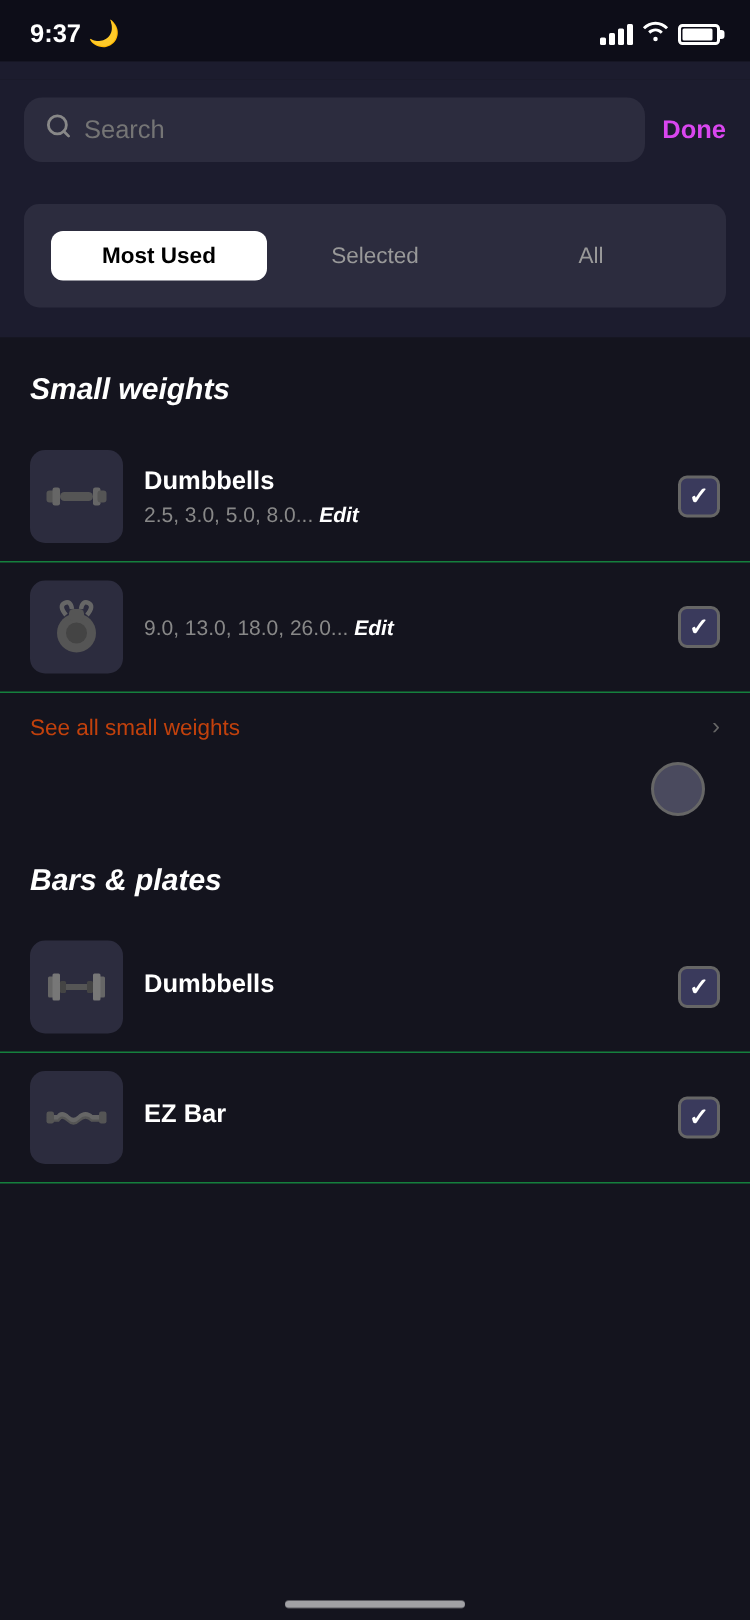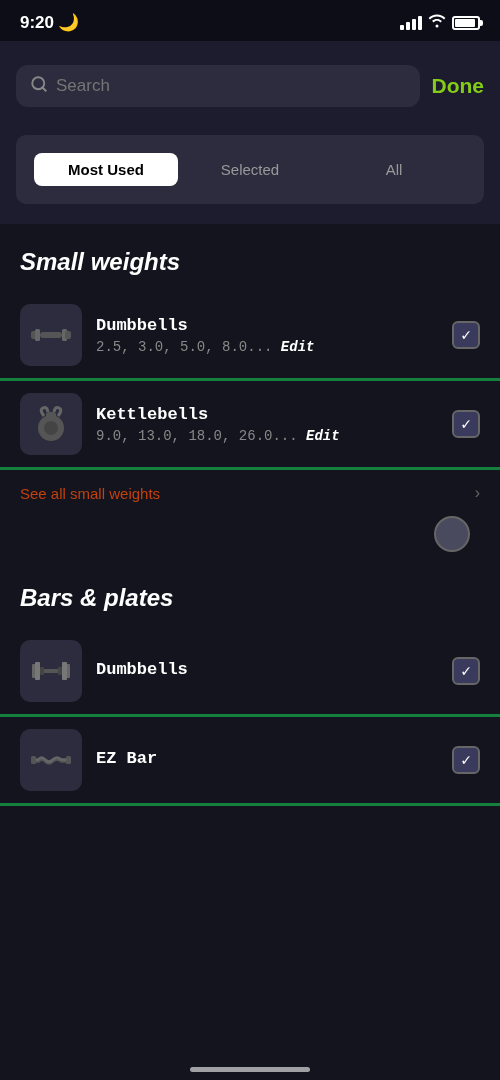--- a/index.html
+++ b/index.html
@@ -117,22 +117,22 @@
     .search-input {
       background: transparent;
       border: none;
       outline: none;
       color: #aaa;
       font-size: 17px;
       flex: 1;
     }
 
     .done-button {
-      color: #84cc16;
-      font-size: 21px;
+      color: #d946ef;
+      font-size: 17px;
       font-weight: 600;
       background: none;
       border: none;
       cursor: pointer;
       padding: 4px 0;
       white-space: nowrap;
     }
 
     
     .segment-container {
@@ -176,39 +176,38 @@
       background: #14141e;
       padding: 0;
     }
 
     
     .section-header {
       padding: 24px 20px 16px;
     }
 
     .section-title {
-      font-size: 24px;
+      font-size: 20px;
       font-weight: 700;
       font-style: italic;
       color: #ffffff;
     }
 
     
     .equipment-list {
       padding: 0;
     }
 
     .equipment-item {
       display: flex;
       align-items: center;
       padding: 12px 20px;
-      border-bottom: 3px solid #15803d;
+      border-bottom: 1px solid #15803d;
       gap: 14px;
       cursor: pointer;
-      font-family: Liberation Mono, monospace;
     }
 
     .equipment-icon {
       width: 62px;
       height: 62px;
       background: #2c2c3e;
       border-radius: 10px;
       display: flex;
       align-items: center;
       justify-content: center;
@@ -306,21 +305,21 @@
       background: #ffffff;
       border-radius: 3px;
       opacity: 0.6;
     }
   </style>
 </head>
 <body>
 
 <div class="status-bar">
   <div class="status-time">
-    <span>9:20</span>&nbsp;<span>🌙</span>
+    <span>9:37</span>&nbsp;<span>🌙</span>
   </div>
   <div class="status-icons">
     <div class="signal-bars">
       <div class="signal-bar" style="height:5px;"></div>
       <div class="signal-bar" style="height:8px;"></div>
       <div class="signal-bar" style="height:11px;"></div>
       <div class="signal-bar" style="height:14px;"></div>
     </div>
     <span class="wifi-icon">
       <svg width="18" height="14" viewBox="0 0 18 14" fill="white">
@@ -391,21 +390,20 @@
       <div class="equipment-icon">
         <svg width="48" height="48" viewBox="0 0 48 48" fill="none">
           <circle cx="24" cy="28" r="13" fill="#555"></circle>
           <rect x="19" y="12" width="10" height="8" rx="3" fill="#555"></rect>
           <path d="M17 16 Q12 10 16 8 Q20 6 21 12" stroke="#666" stroke-width="3" fill="none"></path>
           <path d="M31 16 Q36 10 32 8 Q28 6 27 12" stroke="#666" stroke-width="3" fill="none"></path>
           <circle cx="24" cy="28" r="7" fill="#444"></circle>
         </svg>
       </div>
       <div class="equipment-info">
-        <div class="equipment-name">Kettlebells</div>
         <div class="equipment-values">
           <span>9.0, 13.0, 18.0, 26.0...</span> <span class="edit-link">Edit</span>
         </div>
       </div>
       <div class="checkbox checked">
         <span class="checkmark">✓</span>
       </div>
     </div>
 
   </div>

